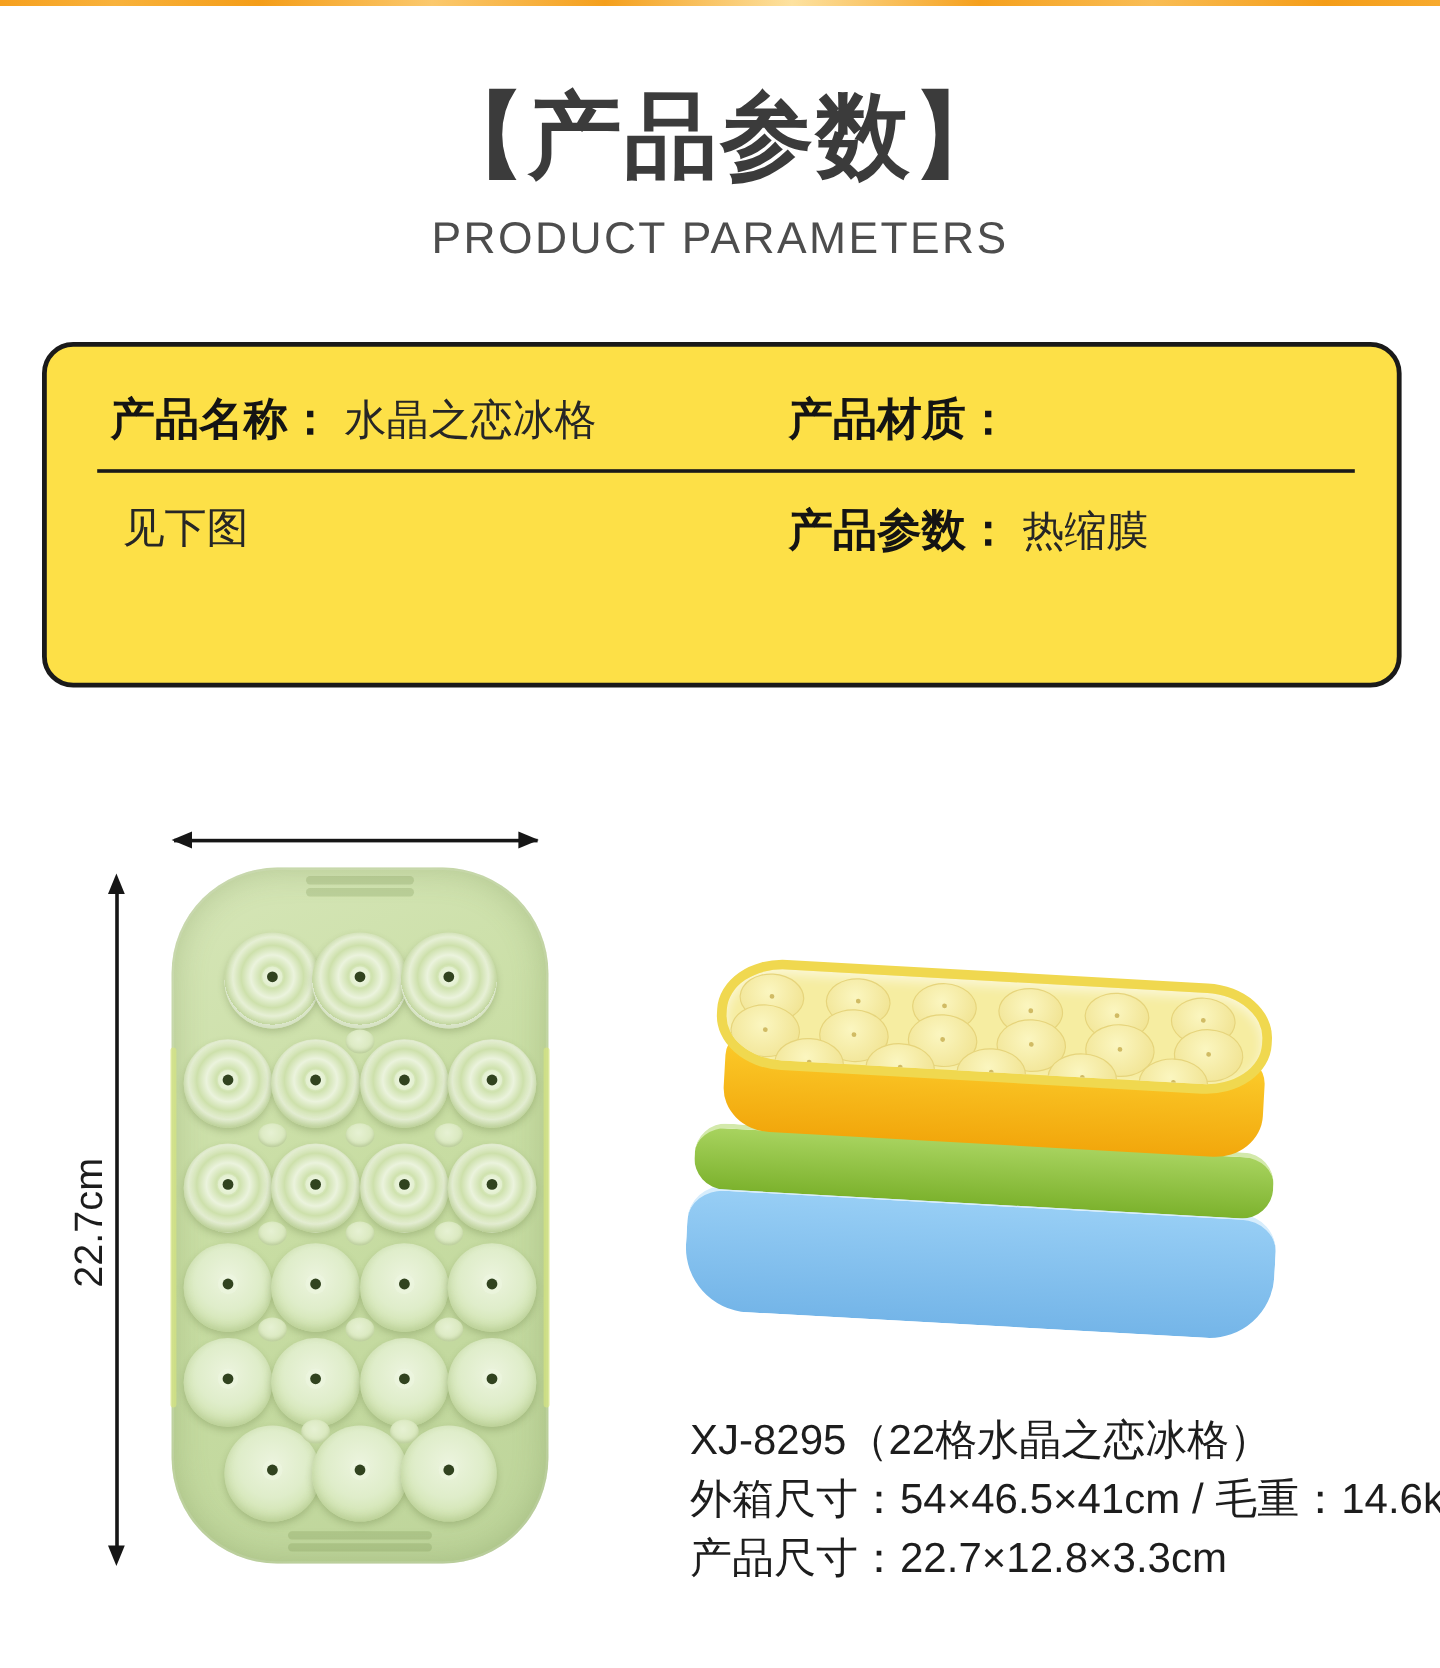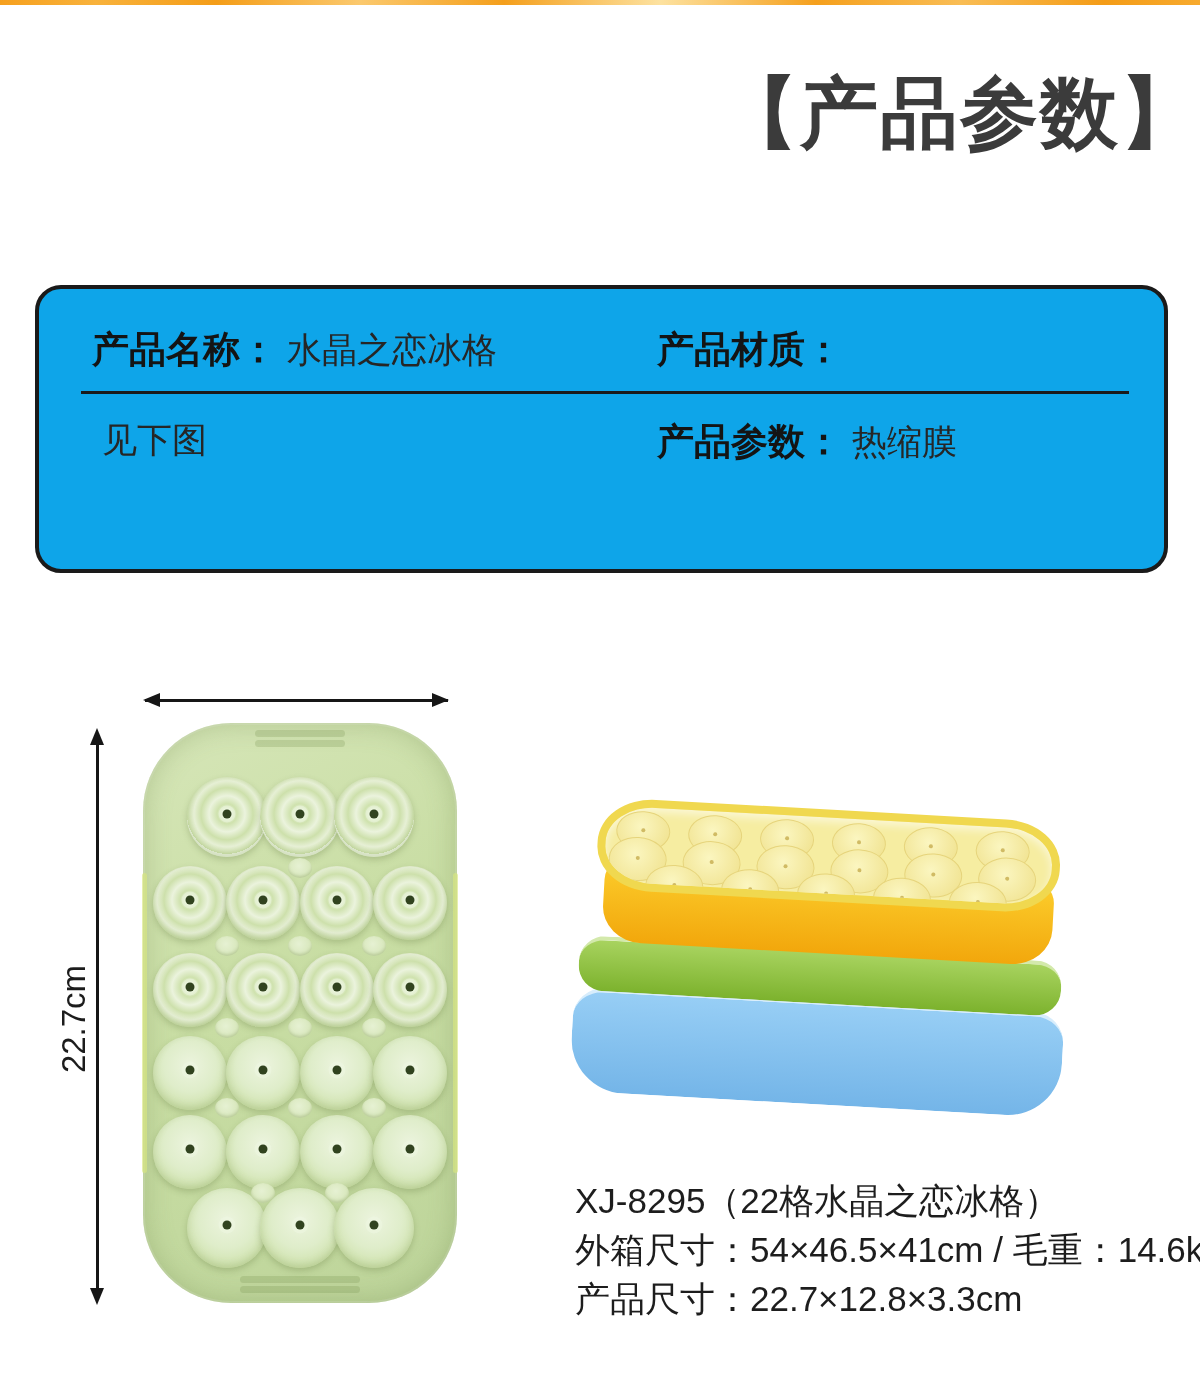--- a/index.html
+++ b/index.html
@@ -4,28 +4,28 @@
 <style>
   * { margin:0; padding:0; box-sizing:border-box; }
   body { font-family:"Liberation Sans","DejaVu Sans",sans-serif; background:#ffffff; }
   .page { position:relative; width:1200px; height:1390px; background:#ffffff; overflow:hidden; }
 
   
   .top-strip { position:absolute; left:0; top:0; width:1200px; height:5px;
     background:linear-gradient(90deg,#f6a01e,#f8b23c 8%,#f49d18 18%,#fbc96e 30%,#f49f1c 42%,#fde2a0 55%,#f5a01d 68%,#f9bd55 80%,#f49c17 92%,#f7aa2e); }
 
   
-  .title { position:absolute; left:0; top:62px; width:1200px; text-align:right;
+  .title { position:absolute; left:0; top:62px; width:1200px; text-align:center;
     font-size:78px; font-weight:800; color:#3b3b3b; letter-spacing:2px; }
   .subtitle { position:absolute; left:0; top:178px; width:1200px; text-align:center;
     font-size:37px; font-weight:400; color:#4d4d4d; letter-spacing:2px; }
 
   
   .spec-box { position:absolute; left:35px; top:285px; width:1133px; height:288px;
-    border:4px solid #1a1a1a; border-radius:26px; background:#0ea5e9; }
+    border:4px solid #1a1a1a; border-radius:26px; background:#fde047; }
   .spec-row { position:absolute; left:0; width:100%; display:flex; }
   .spec-row.r1 { top:36px; }
   .spec-row.r2 { top:128px; }
   .spec-cell { display:flex; align-items:baseline; }
   .spec-cell.left  { position:absolute; left:53px; }
   .spec-cell.right { position:absolute; left:618px;font-family:Liberation Serif, serif; }
   .spec-label { font-size:37px; font-weight:700; color:#141414; }
   .spec-value { font-size:35px; font-weight:400; color:#262626; margin-left:10px; }
   .spec-divider { position:absolute; left:42px; top:102px; width:1048px; height:3px; background:#1a1a1a; }
 
@@ -91,20 +91,21 @@
   .pinfo div { white-space:nowrap; }
 </style>
 </head>
 <body>
 
 <div class="page">
 
   <div class="top-strip"></div>
 
   <div class="title">【产品参数】</div>
+  <div class="subtitle">PRODUCT PARAMETERS</div>
 
   <div class="spec-box">
     <div class="spec-row r1">
       <div class="spec-cell left">
         <span class="spec-label">产品名称：</span>
         <span class="spec-value">水晶之恋冰格</span>
       </div>
       <div class="spec-cell right">
         <span class="spec-label">产品材质：</span>
       </div>

